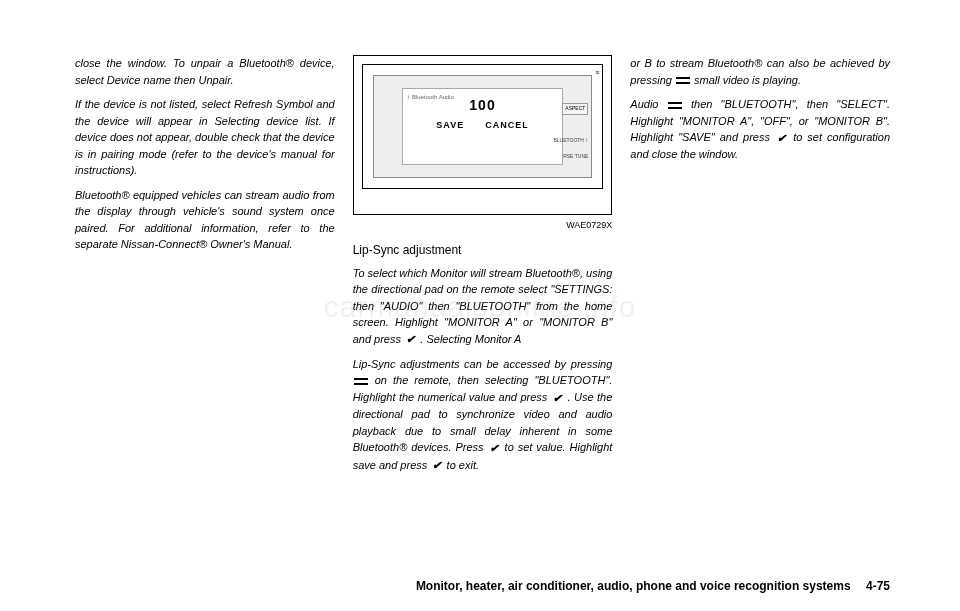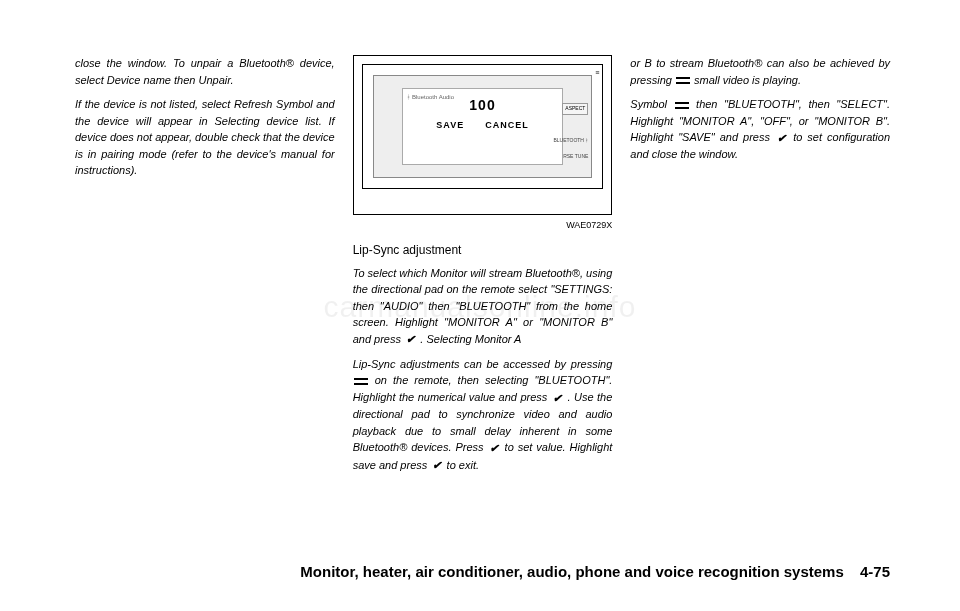--- a/index.html
+++ b/index.html
@@ -133,23 +133,23 @@
     .icon-lines::before { top: 1px; }
     .icon-lines::after { bottom: 1px; }
     .icon-check {
       display: inline-block;
       vertical-align: middle;
       margin: 0 2px;
       font-weight: bold;
     }
     .footer {
       position: absolute;
-      bottom: 28px;
+      bottom: 16px;
       right: 70px;
-      font-size: 15px;
+      font-size: 12px;
     }
     .footer .section { font-weight: bold; }
     .footer .pagenum { font-weight: bold; margin-left: 12px; }
     .watermark {
       position: absolute;
       left: 50%;
       top: 50%;
       transform: translate(-50%, -50%) rotate(0deg);
       font-size: 30px;
       color: rgba(0,0,0,0.06);
@@ -161,20 +161,21 @@
 </head>
 <body>
 
 <div class="watermark">carmanualsonline.info</div>
 
 <div class="columns">
 
   <div class="col">
     <p>close the window. To unpair a Bluetooth® device, select Device name then Unpair.</p>
     <p>If the device is not listed, select Refresh Symbol and the device will appear in Selecting device list. If device does not appear, double check that the device is in pairing mode (refer to the device's manual for instructions).</p>
+    <p>Bluetooth® equipped vehicles can stream audio from the display through vehicle's sound system once paired. For additional information, refer to the separate Nissan-Connect® Owner's Manual.</p>
   </div>
 
   <div class="col">
     <div class="figure-box">
       <div class="screen-outer">
         <div class="menu-icon">≡</div>
         <div class="screen-inner">
           <div class="screen-content">
             <div class="bt-label">
               <span>ᚼ</span>
@@ -220,21 +221,21 @@
     </p>
   </div>
 
   <div class="col">
     <p>
       <span>or B to stream Bluetooth® can also be achieved by pressing </span>
       <span class="icon-lines"></span>
       <span> small video is playing.</span>
     </p>
     <p>
-      <span>Symbol </span>
+      <span>Audio </span>
       <span class="icon-lines"></span>
       <span> then "BLUETOOTH", then "SELECT". Highlight "MONITOR A", "OFF", or "MONITOR B". Highlight "SAVE" and press </span>
       <span class="icon-check">✔</span>
       <span> to set configuration and close the window.</span>
     </p>
   </div>
 
 </div>
 
 <div class="footer">

